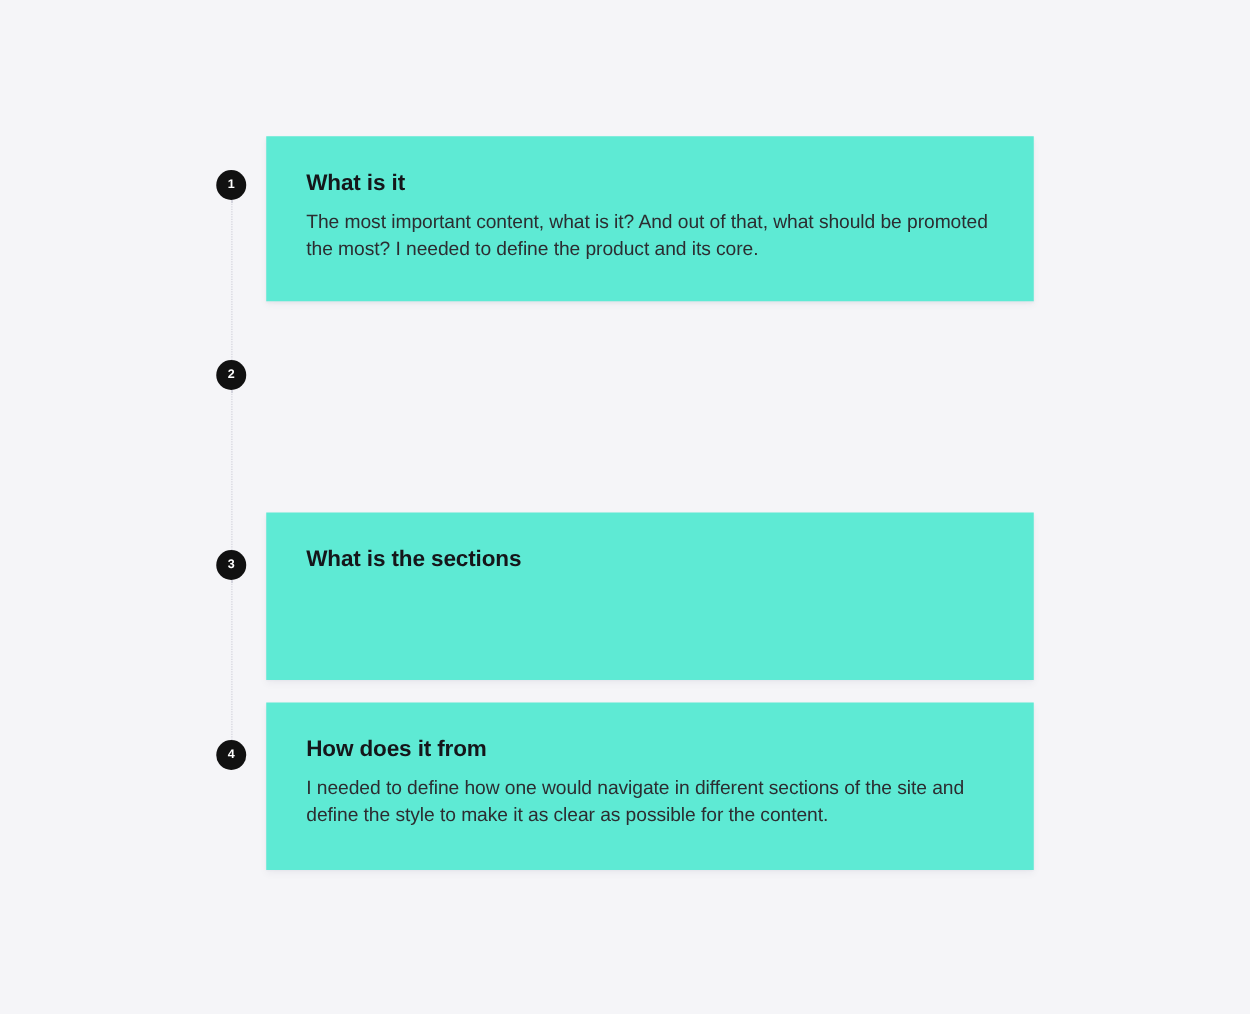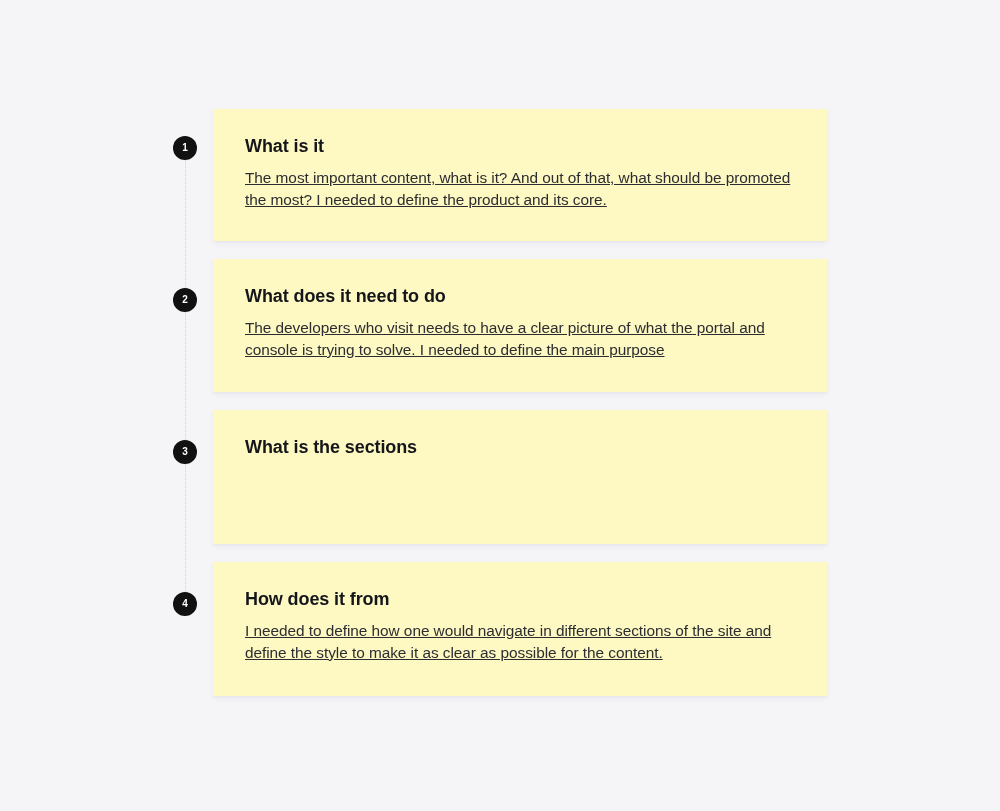--- a/index.html
+++ b/index.html
@@ -51,21 +51,21 @@
     letter-spacing: 0.1px;
     z-index: 3;
     box-sizing: border-box;
   }
 
   
   .card {
     position: absolute;
     left: 213px;
     width: 614px;
-    background: #fef9c3;
+    background: #5eead4;
     box-sizing: border-box;
     padding: 26px 32px 0 32px;
     box-shadow: 0 3px 6px rgba(30, 30, 60, 0.045),
                 0 1px 2px rgba(30, 30, 60, 0.035);
     z-index: 2;
   }
 
   .card-title {
     margin: 0 0 10px 0;
     font-size: 18px;
@@ -76,21 +76,20 @@
   }
 
   .card-body {
     margin: 0;
     font-size: 15.4px;
     font-weight: 400;
     color: #2c2d31;
     line-height: 21.6px;
     letter-spacing: -0.05px;
     max-width: 556px;
-    text-decoration: underline;
   }
 </style>
 </head>
 <body>
 
 <div class="stage">
 
   <div class="timeline">
 
     <div class="rail-segment" style="top:160px; height:128px;"></div>
@@ -101,24 +100,20 @@
     <div class="badge" style="left:173px; top:288px;">2</div>
     <div class="badge" style="left:173px; top:440px;">3</div>
     <div class="badge" style="left:173px; top:592px;">4</div>
   </div>
 
   <div class="card" style="top:109px; height:132px;">
     <h3 class="card-title">What is it</h3>
     <p class="card-body">The most important content, what is it? And out of that, what should be promoted the most? I needed to define the product and its core.</p>
   </div>
 
-  <div class="card" style="top:259px; height:133px;">
-    <h3 class="card-title">What does it need to do</h3>
-    <p class="card-body">The developers who visit needs to have a clear picture of what the portal and console is trying to solve. I needed to define the main purpose</p>
-  </div>
 
   <div class="card" style="top:410px; height:134px;">
     <h3 class="card-title">What is the sections</h3>
   </div>
 
   <div class="card" style="top:562px; height:134px;">
     <h3 class="card-title">How does it from</h3>
     <p class="card-body">I needed to define how one would navigate in different sections of the site and define the style to make it as clear as possible for the content.</p>
   </div>
 

